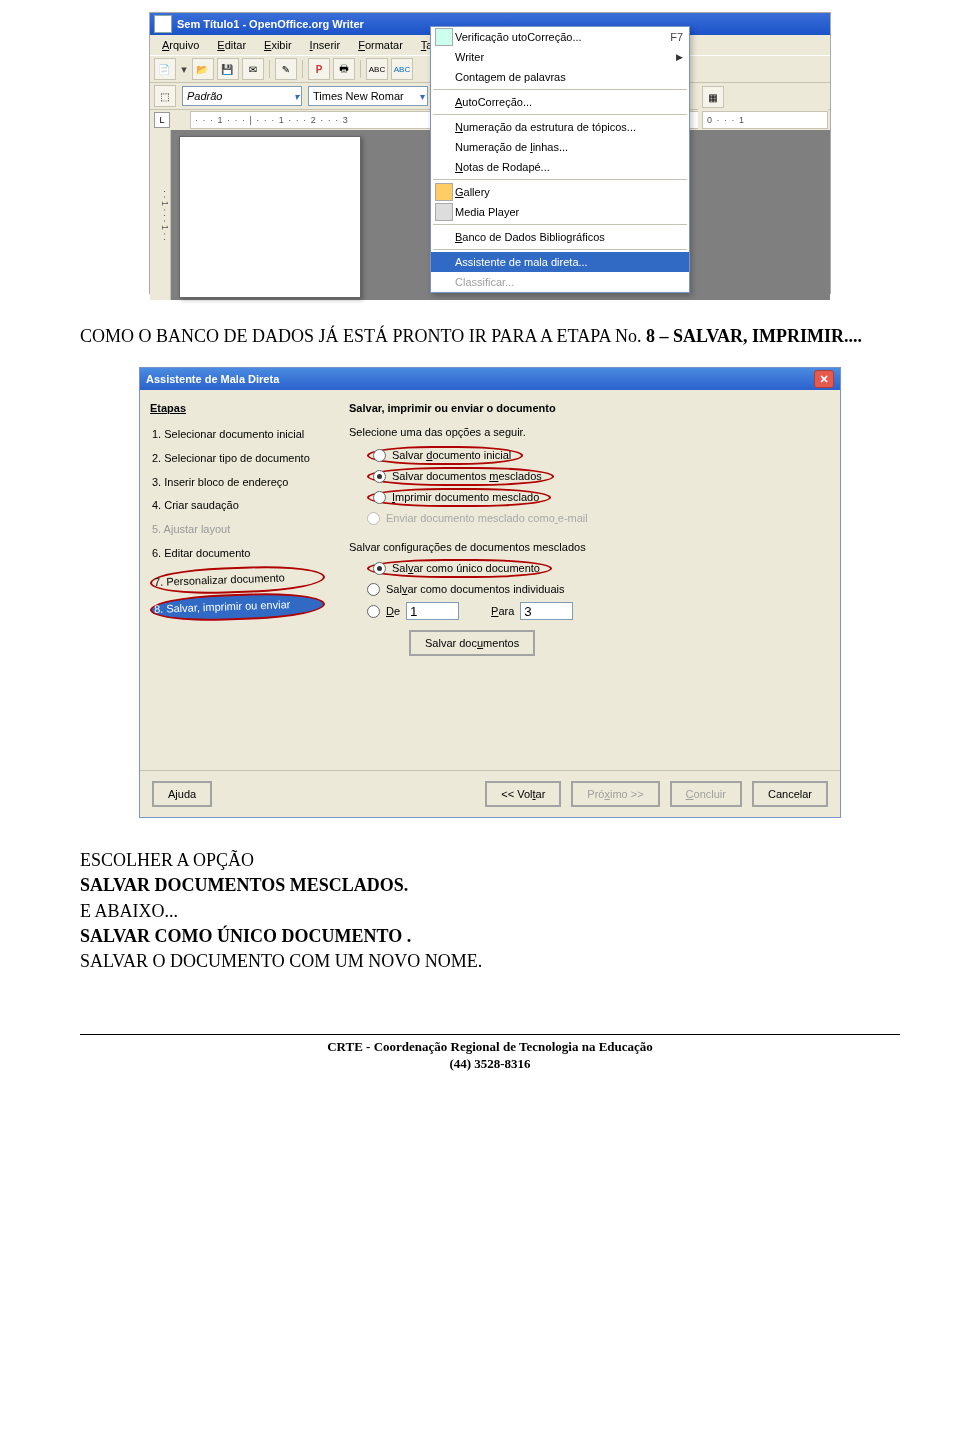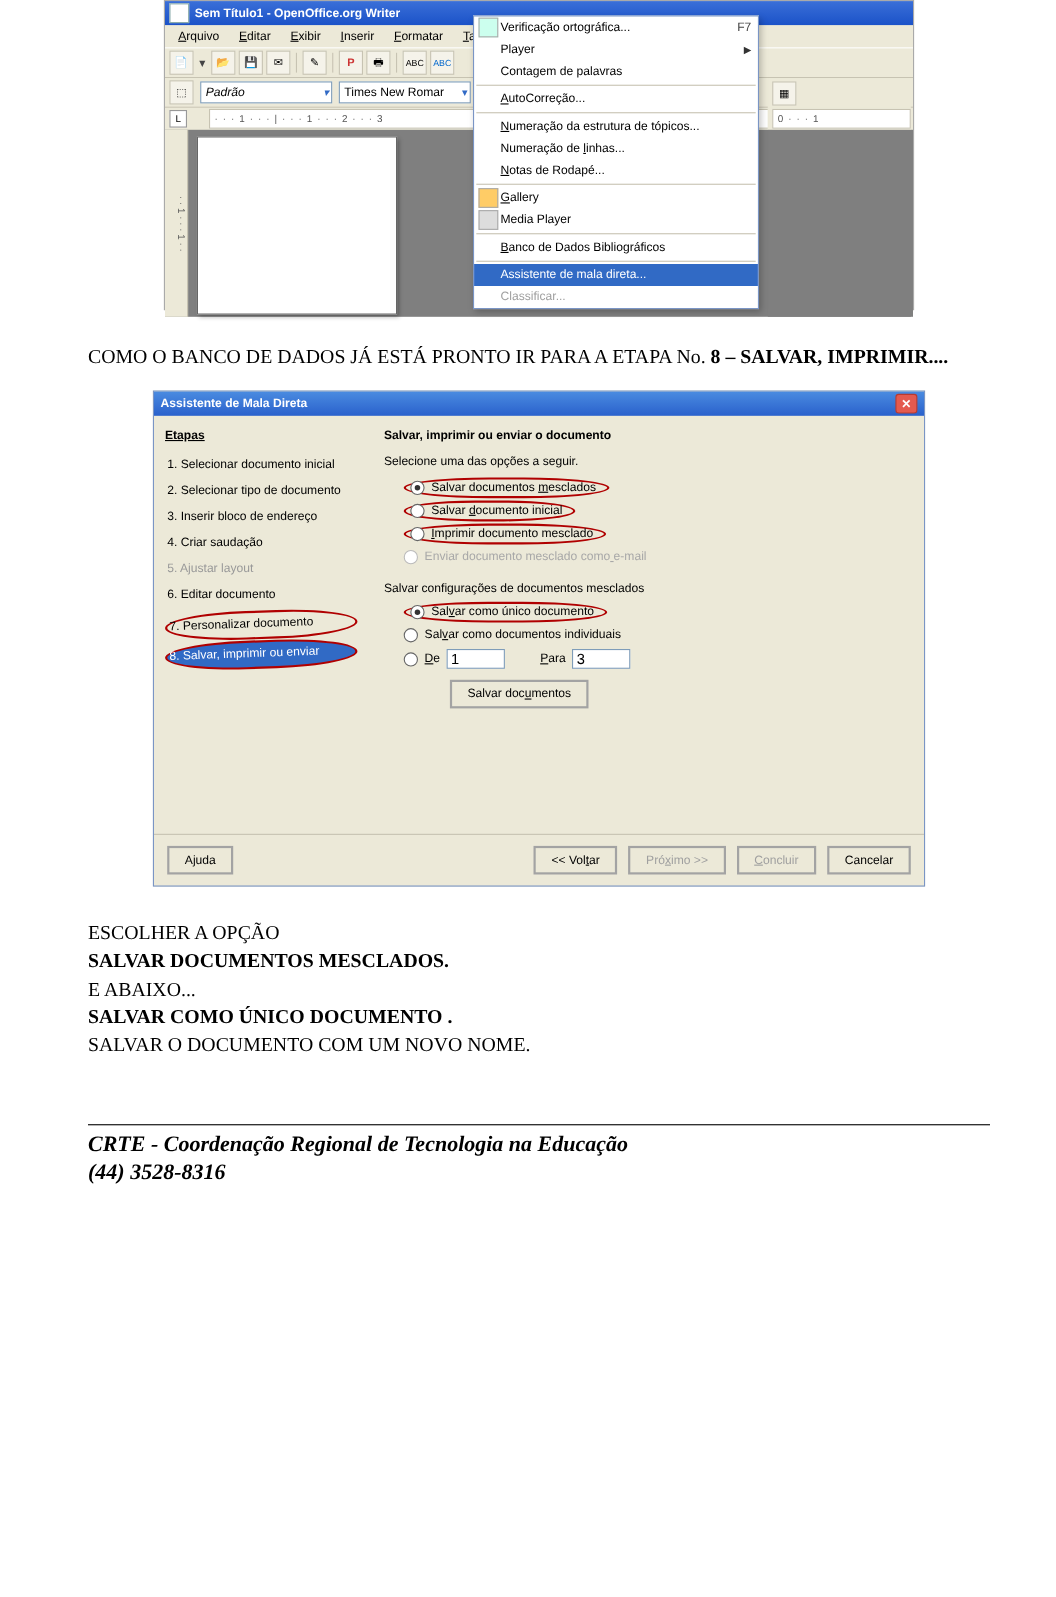--- a/index.html
+++ b/index.html
@@ -4,20 +4,21 @@
 <style>
   body {
     margin: 0;
     padding: 0;
     font-family: "Times New Roman", serif;
     background: #fff;
     width: 960px;
   }
   .page {
     padding: 0 60px 40px 80px;
+    margin-top: 12px;
   }
   
   .shot1 {
     width: 680px;
     margin: 0 auto 30px auto;
     font-family: Tahoma, Arial, sans-serif;
     font-size: 11px;
     border: 1px solid #aaa;
     background: #ece9d8;
   }
@@ -169,21 +170,21 @@
     font-size:11px;cursor:default;}
   .btn.disabled{color:#a0a0a0;}
   .dlg-footer{display:flex;gap:10px;padding:10px 12px;border-top:1px solid #c7c3b2;
     justify-content:flex-end;align-items:center;}
   .dlg-footer .left{margin-right:auto;}
   .section-label{margin:14px 0 6px 0;}
   .center-row{margin:10px 0 0 60px;}
 
   
   hr.rule{border:none;border-top:1px solid #000;margin:60px 0 4px 0;}
-  .footer{font-style:italic;font-weight:bold;font-size:20px;line-height:1.3;}
+  .footer{text-align:center;font-weight:bold;font-size:13px;line-height:1.3;}
 </style>
 </head>
 <body>
 
 <div class="page">
 
   <div class="shot1">
     <div class="titlebar">
       <span class="app-icon"></span>
       <span>Sem Título1 - OpenOffice.org Writer</span>
@@ -248,25 +249,25 @@
     <div style="position:relative;margin-top:-20px;margin-left:548px;width:130px;height:20px;background:#ece9d8;display:flex;align-items:center;">
       <div class="ruler" style="margin-left:4px;">
           <span>0 · · · 1</span>
         </div>
     </div>
     <div style="position:relative;margin-top:0;margin-left:548px;width:130px;height:170px;background:#7f7f7f;"></div>
 
     <div class="dropdown" id="dropdown1">
         <div class="dd-item">
           <span class="icon" style="background: rgb(204, 255, 238); border: 1px solid rgb(170, 170, 170);"></span>
-          <span>Verificação ortográfica...</span>
+          <span>Verificação utoCorreção...</span>
           <span class="shortcut">F7</span>
         </div>
         <div class="dd-item">
-          <span>Player</span>
+          <span>Writer</span>
           <span class="sub">▶</span>
         </div>
         <div class="dd-item">
           <span>Contagem de palavras</span>
         </div>
         <div class="dd-sep"></div>
         <div class="dd-item">
           <span><span class="underline">A</span>utoCorreção...</span>
         </div>
         <div class="dd-sep"></div>
@@ -325,28 +326,28 @@
             <div class="step oval-red">7.  Personalizar documento</div>
             <div class="step current oval-red">8.  Salvar, imprimir ou enviar</div>
           </div>
       </div>
       <div class="main-panel">
         <div class="sec-title">Salvar, imprimir ou enviar o documento</div>
         <div class="sub-label">Selecione uma das opções a seguir.</div>
         <div id="opts1">
             <div class="radio-row">
               <span class="oval-wrap">
+                <span class="radio"></span>
+                <span>Salvar <span class="underline">d</span>ocumento inicial</span>
+              </span>
+            </div>
+            <div class="radio-row">
+              <span class="oval-wrap">
                 <span class="radio on"></span>
                 <span>Salvar documentos <span class="underline">m</span>esclados</span>
-              </span>
-            </div>
-            <div class="radio-row">
-              <span class="oval-wrap">
-                <span class="radio"></span>
-                <span>Salvar <span class="underline">d</span>ocumento inicial</span>
               </span>
             </div>
             <div class="radio-row">
               <span class="oval-wrap">
                 <span class="radio"></span>
                 <span><span class="underline">I</span>mprimir documento mesclado</span>
               </span>
             </div>
             <div class="radio-row disabled">
               <span class="radio"></span>

